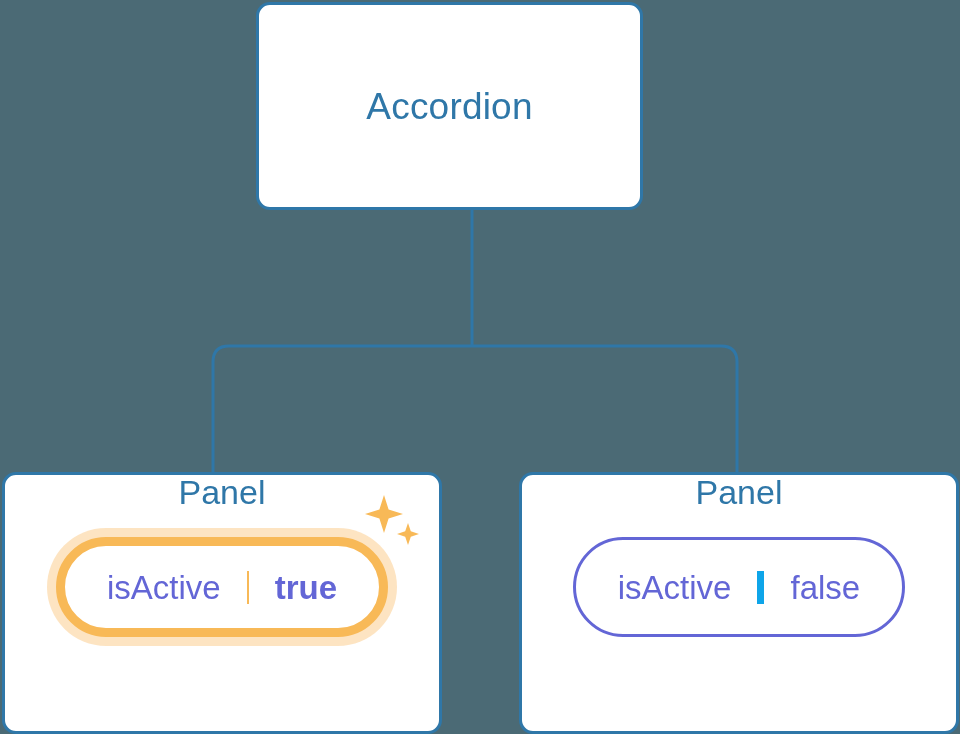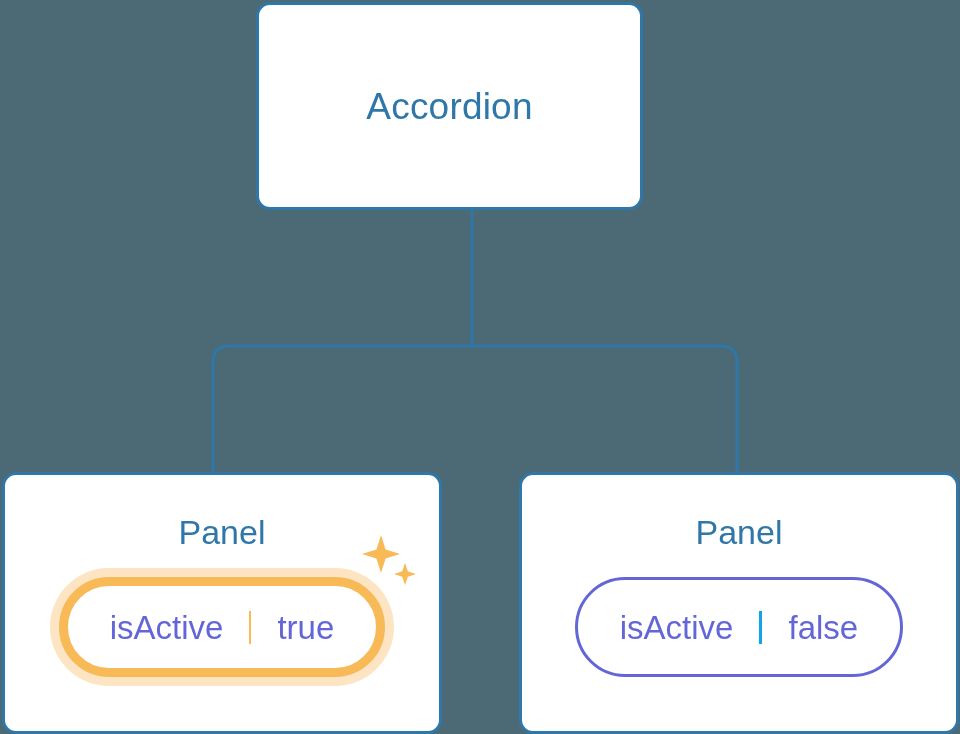--- a/index.html
+++ b/index.html
@@ -54,21 +54,20 @@
     line-height: 1;
   }
 
   .node-panel {
     width: 440px;
     height: 262px;
     top: 472px;
     display: flex;
     flex-direction: column;
     align-items: center;
-    padding-top: 40px;
   }
   .node-panel-left  { left: 2px; }
   .node-panel-right { left: 519px; }
 
   .node-title-panel {
     font-size: 34px;
     color: #2f77a8;
     line-height: 1;
     margin-bottom: 28px;
   }
@@ -95,32 +94,32 @@
     font-size: 33px;
     color: #6366d6;
     line-height: 1;
     box-sizing: border-box;
   }
   .pill-key {
     padding: 0 26px 0 42px;
   }
   .pill-val {
     padding: 0 42px 0 26px;
-    border-left: 3px solid #0ea5e9;
+    border-left: 7px solid #0ea5e9;
   }
 
   
   .pill-wrap.is-highlighted .pill {
     border-color: #f8b957;
     border-width: 9px;
     box-shadow: 0 0 0 9px rgba(250, 190, 110, 0.42);
   }
   .pill-wrap.is-highlighted .pill-val {
     border-left: 2px solid #f8b957;
-    font-weight: normal;
+    font-weight: bold;
   }
 
   
   .sparkles {
     position: absolute;
     right: -34px;
     top: -44px;
     width: 60px;
     height: 60px;
     pointer-events: none;

